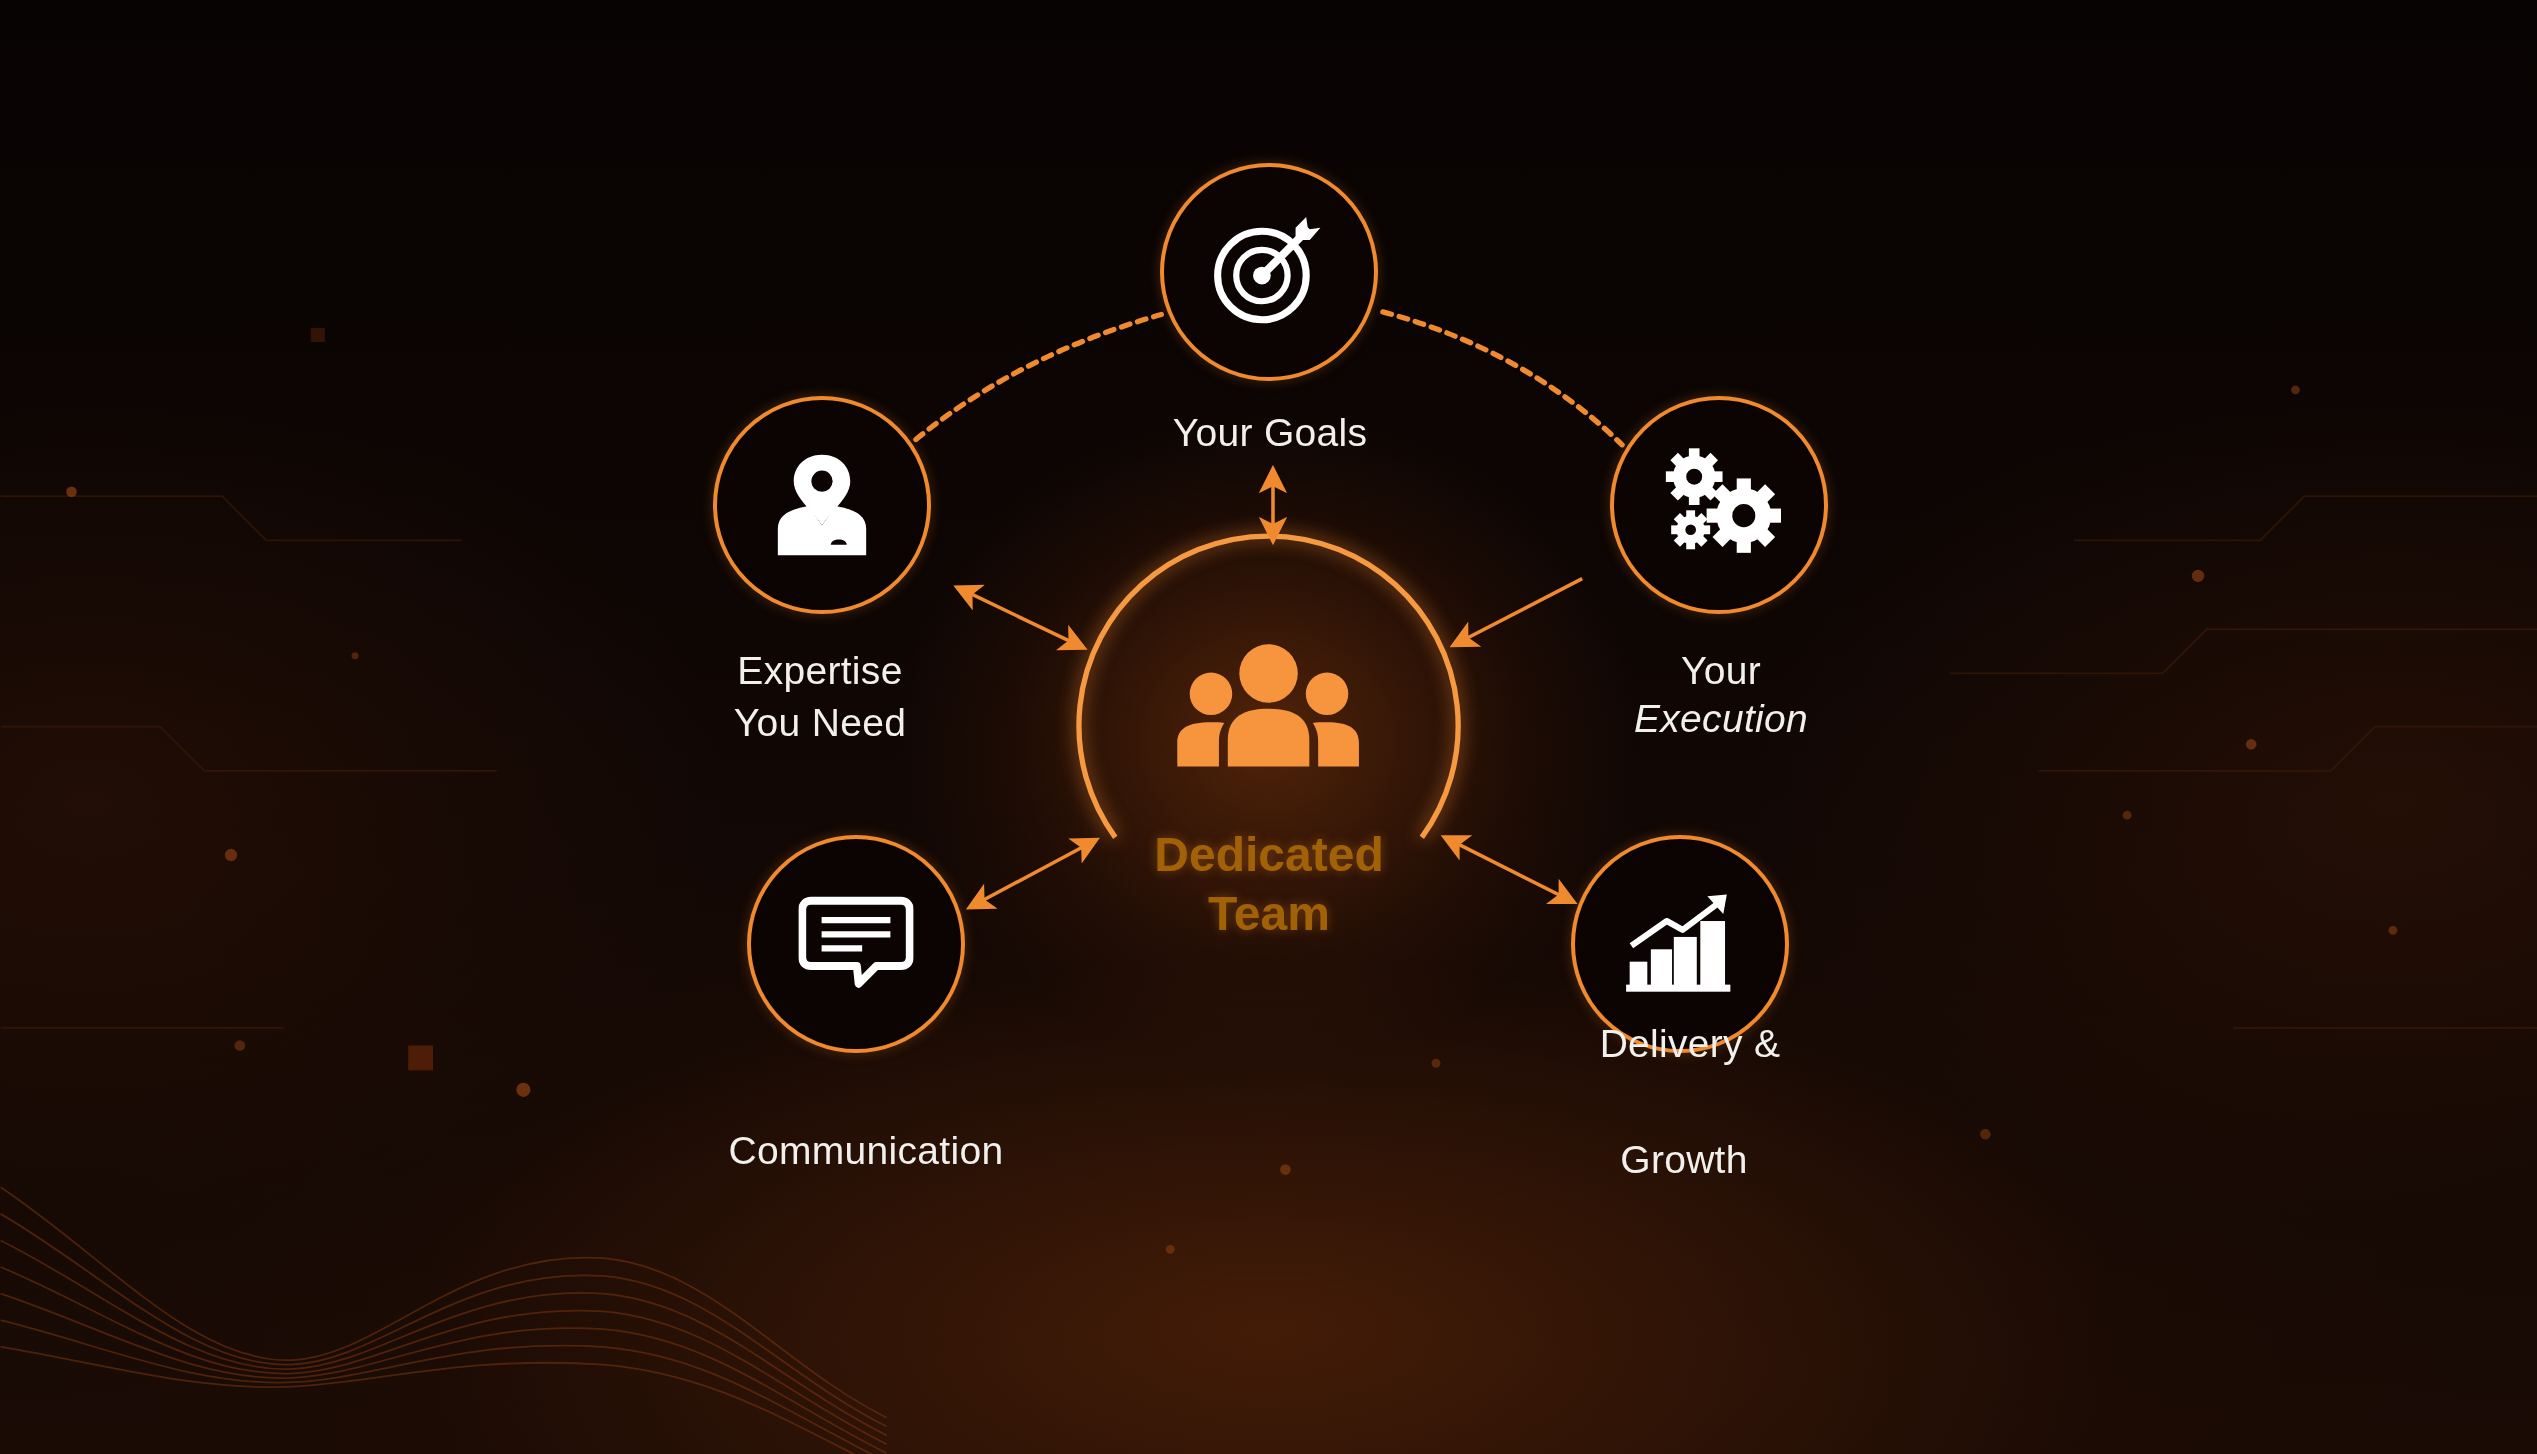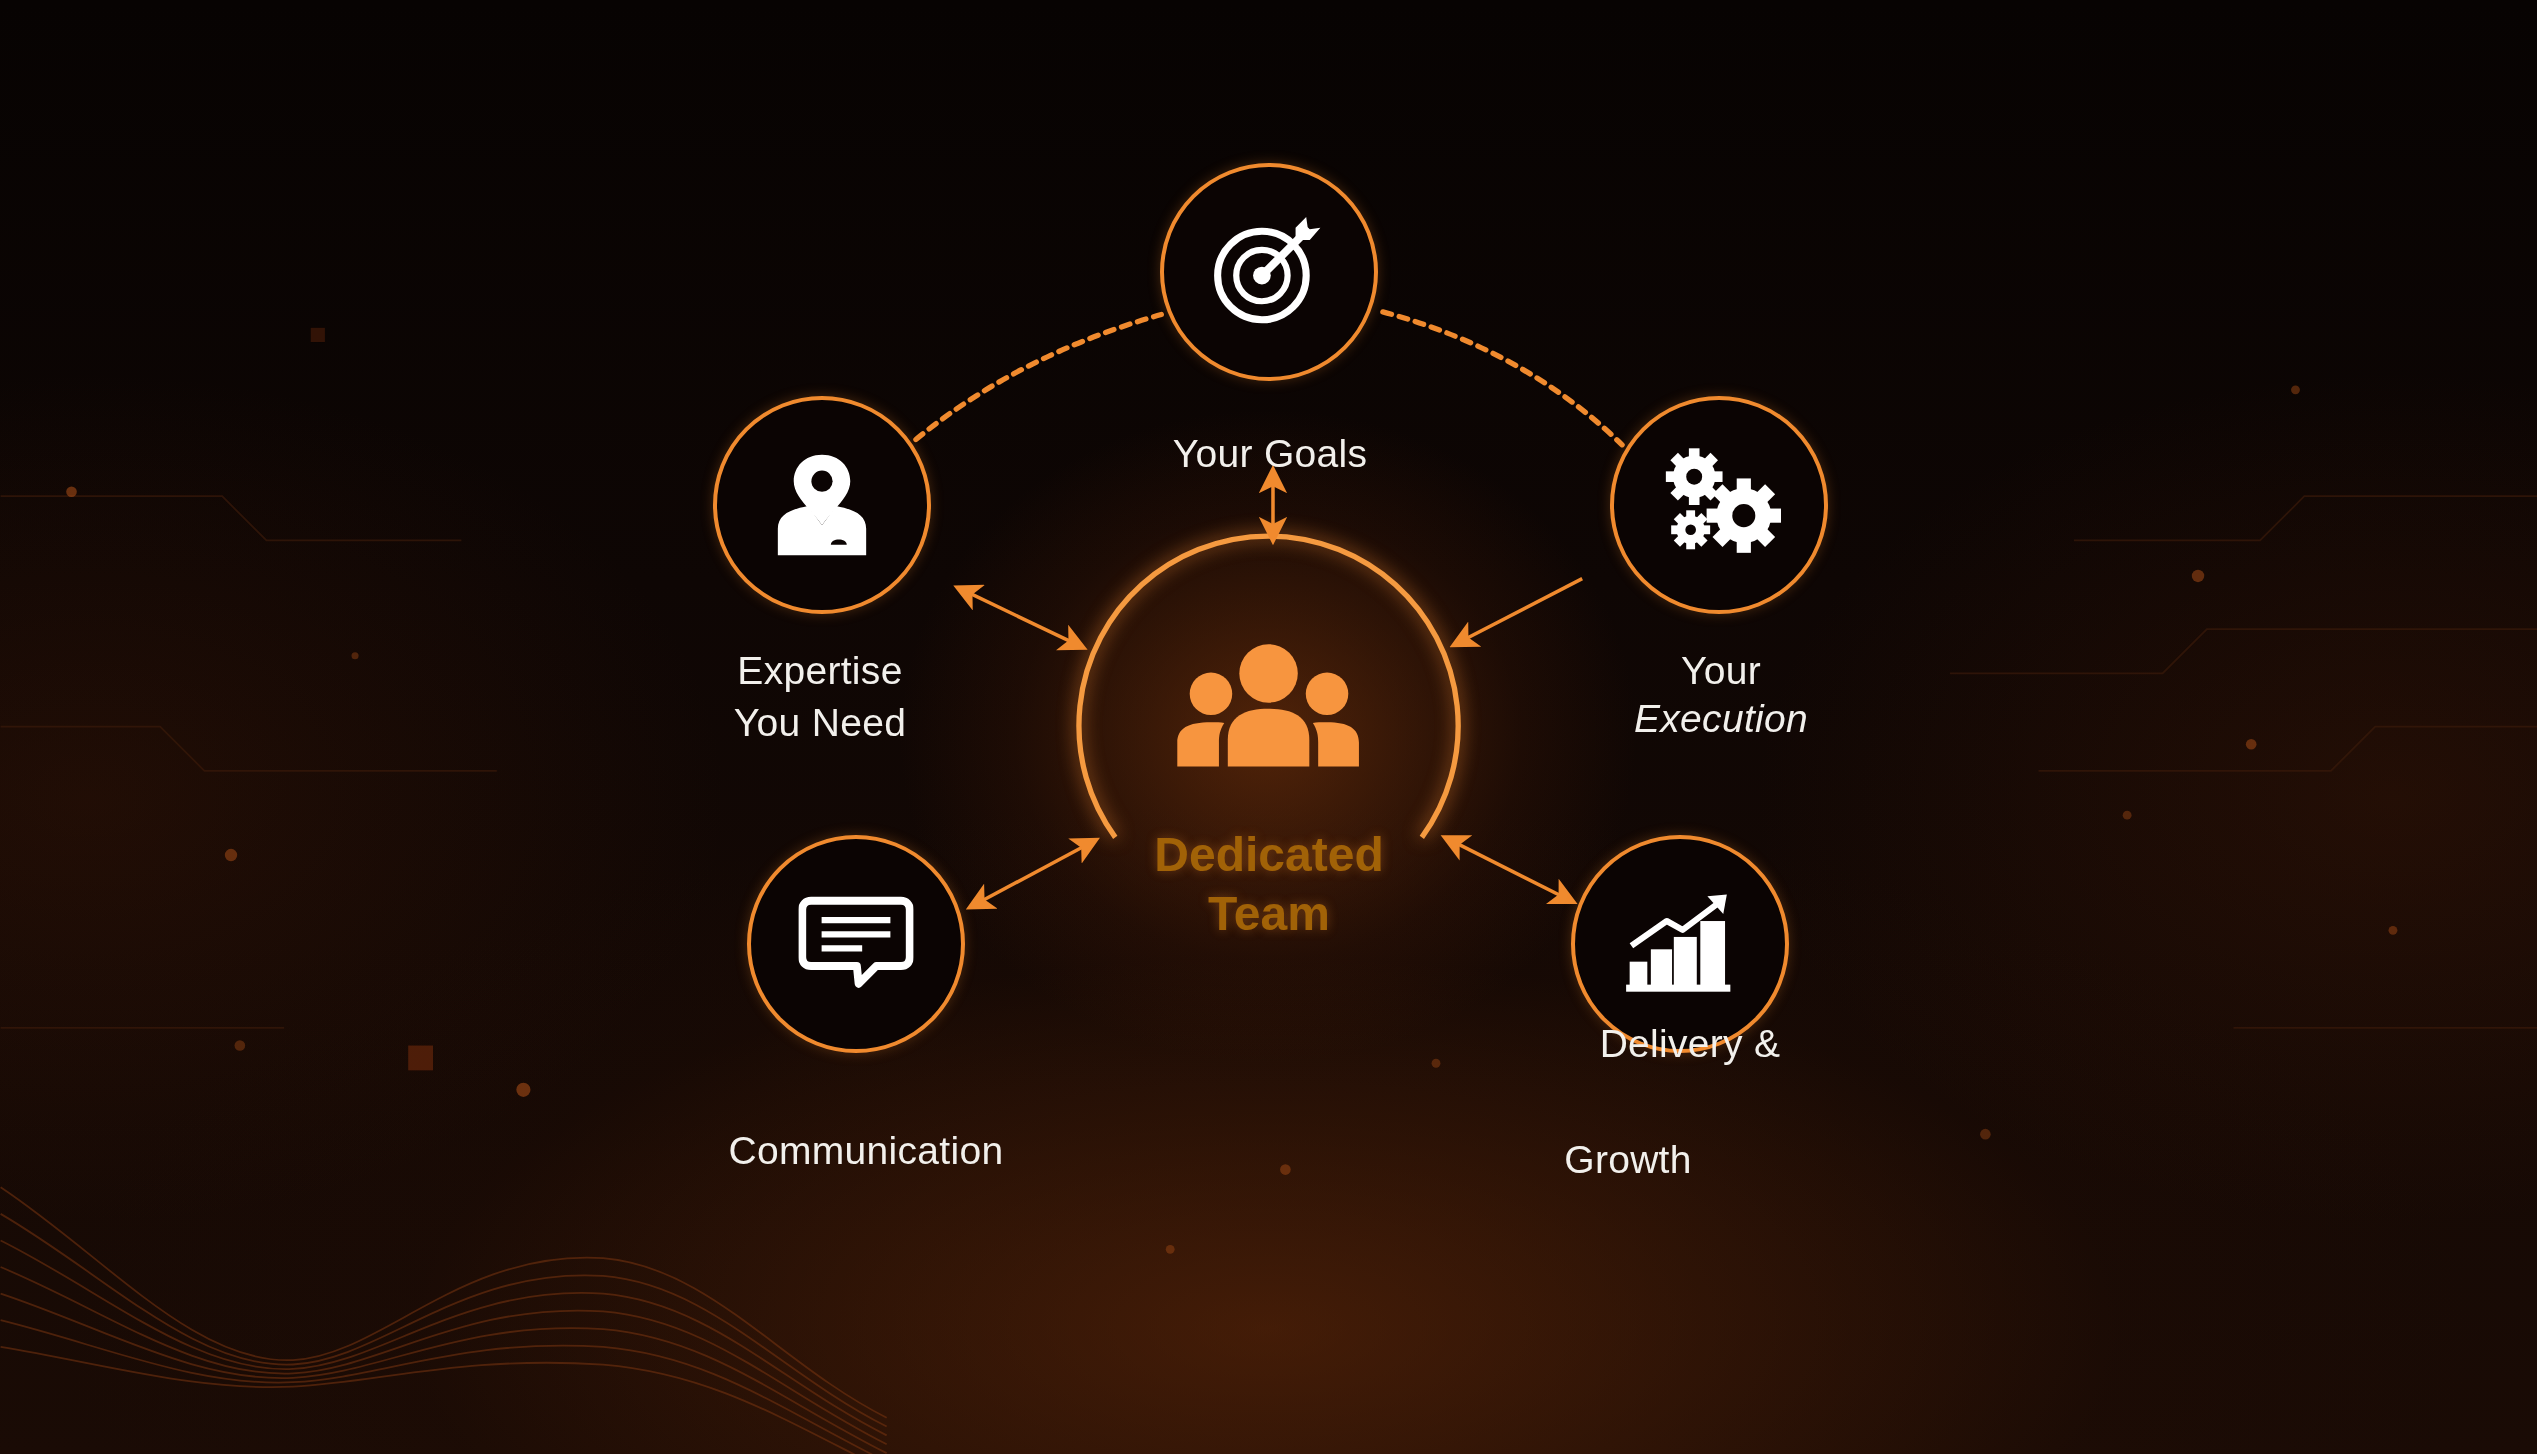--- a/index.html
+++ b/index.html
@@ -119,21 +119,21 @@
 
 <div class="node" style="left:1269px; top:272px;">
   <svg width="124" height="124" viewBox="0 0 140 140">
     <circle cx="62" cy="74" r="50" fill="none" stroke="#fff" stroke-width="8"></circle>
     <circle cx="62" cy="74" r="29" fill="none" stroke="#fff" stroke-width="7"></circle>
     <circle cx="62" cy="74" r="10" fill="#fff"></circle>
     <line x1="62" y1="74" x2="112" y2="24" stroke="#fff" stroke-width="9" stroke-linecap="round"></line>
     <path d="M100,20 L112,8 L114,22 L128,20 L116,34 L100,34 Z" fill="#fff"></path>
   </svg>
 </div>
-<div class="label" style="left:1270px; top:406px;margin-top:21px;">Your Goals</div>
+<div class="label" style="left:1270px; top:406px;">Your Goals</div>
 
 <div class="node" style="left:822px; top:505px;">
   <svg width="106" height="115" viewBox="0 0 120 130">
     <path d="M60,8 C40,8 28,22 28,38 C28,56 48,70 60,88 C72,70 92,56 92,38 C92,22 80,8 60,8 Z" fill="#fff"></path>
     <circle cx="60" cy="38" r="12" fill="#0b0403"></circle>
     <path d="M10,122 L10,92 C10,76 24,70 44,66 L60,88 L76,66 C96,70 110,76 110,92 L110,122 Z" fill="#fff"></path>
     <path d="M70,110 C70,102 88,102 88,110 Z" fill="#0b0403"></path>
   </svg>
 </div>
 <div class="label" style="left:820px; top:644px;text-align:center;">Expertise</div>
@@ -203,14 +203,14 @@
       <rect x="32" y="66" width="24" height="44"></rect>
       <rect x="58" y="52" width="26" height="58"></rect>
       <rect x="88" y="34" width="28" height="76"></rect>
       <rect x="4" y="106" width="118" height="8"></rect>
     </g>
     <polyline points="10,62 50,34 68,44 108,14" fill="none" stroke="#fff" stroke-width="7" stroke-linejoin="round"></polyline>
     <path d="M96,6 L118,4 L114,26 Z" fill="#fff"></path>
   </svg>
 </div>
 <div class="label" style="left:1690px; top:1017px;">Delivery &amp;</div>
-<div class="label" style="left:1628px; top:1133px;">Growth</div>
+<div class="label" style="left:1684px; top:1133px;">Growth</div>
 
 
 </body></html>

